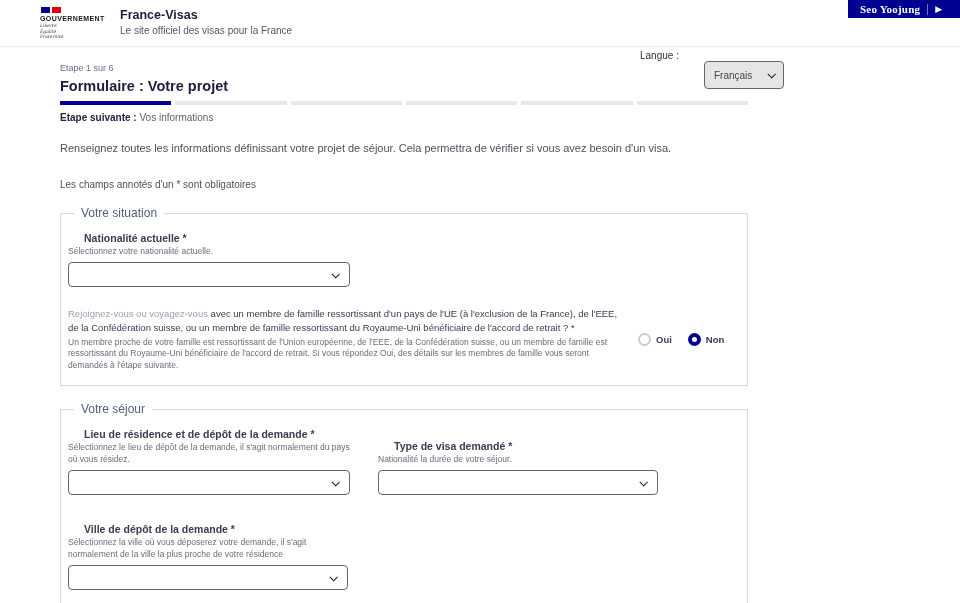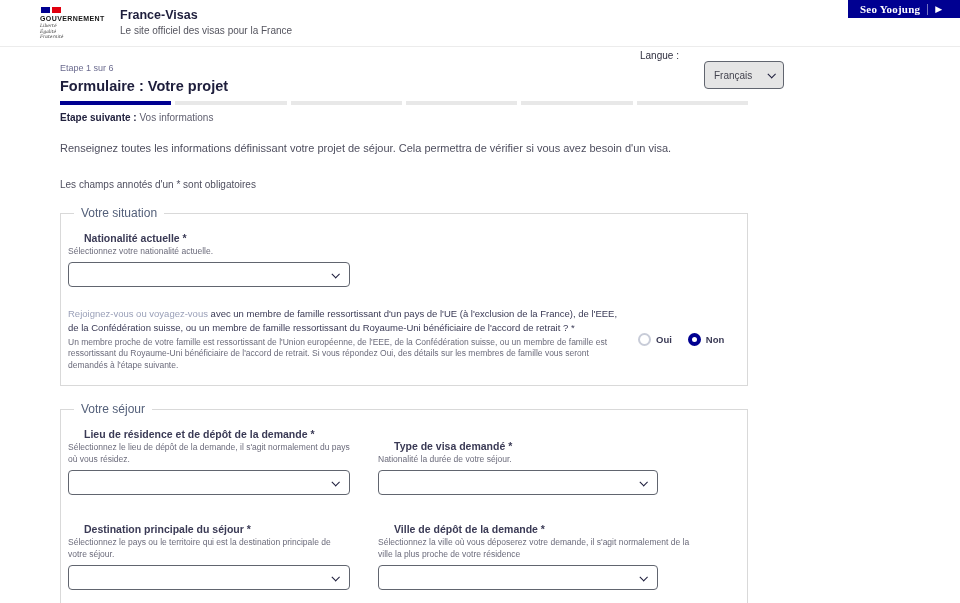--- a/index.html
+++ b/index.html
@@ -173,28 +173,20 @@
 
       <div class="cell right">
         <label class="field-label">Type de visa demandé *</label>
         <div class="hint">Nationalité la durée de votre séjour.</div>
         <div class="select">
           <span></span>
           <span class="chev"></span>
         </div>
       </div>
 
-      <div class="cell">
-        <label class="field-label">Destination principale du séjour *</label>
-        <div class="hint">Sélectionnez le pays ou le territoire qui est la destination principale de votre séjour.</div>
-        <div class="select">
-          <span></span>
-          <span class="chev"></span>
-        </div>
-      </div>
 
       <div class="cell right">
         <label class="field-label">Ville de dépôt de la demande *</label>
         <div class="hint">Sélectionnez la ville où vous déposerez votre demande, il s'agit normalement de la ville la plus proche de votre résidence</div>
         <div class="select">
           <span></span>
           <span class="chev"></span>
         </div>
       </div>
 

